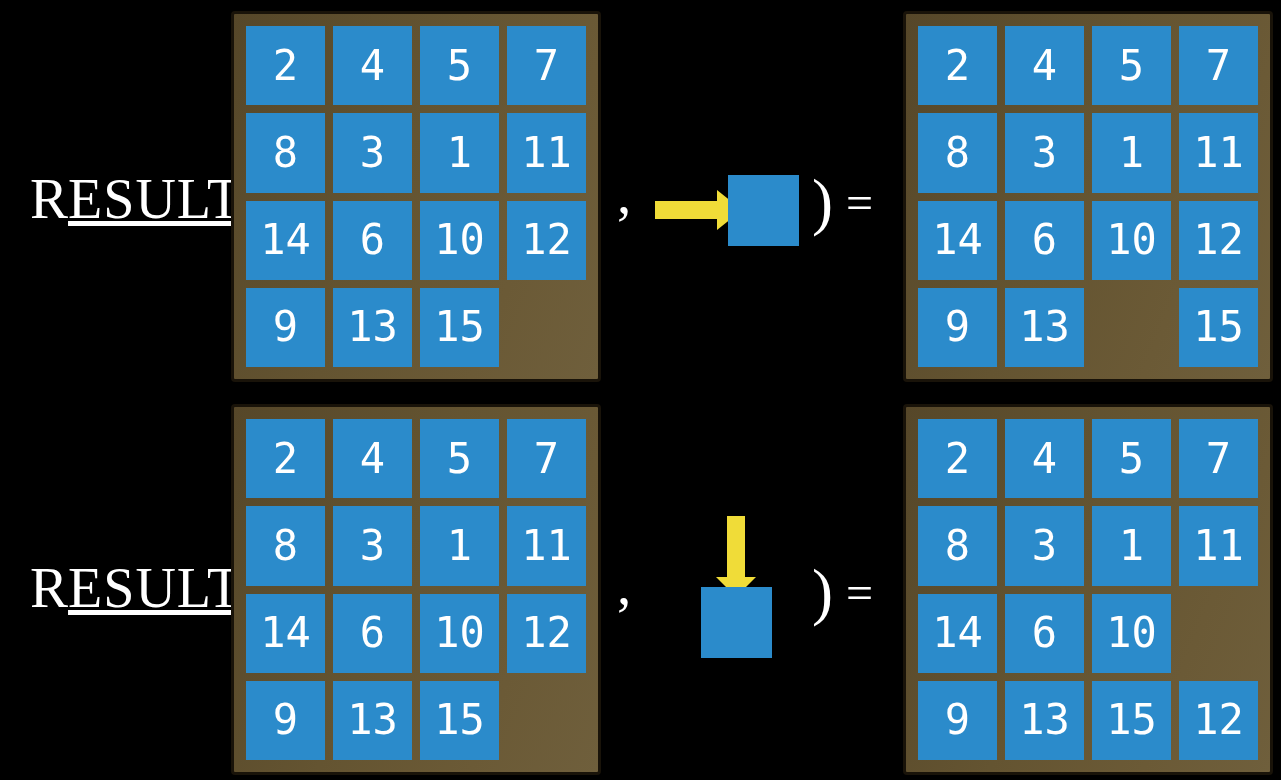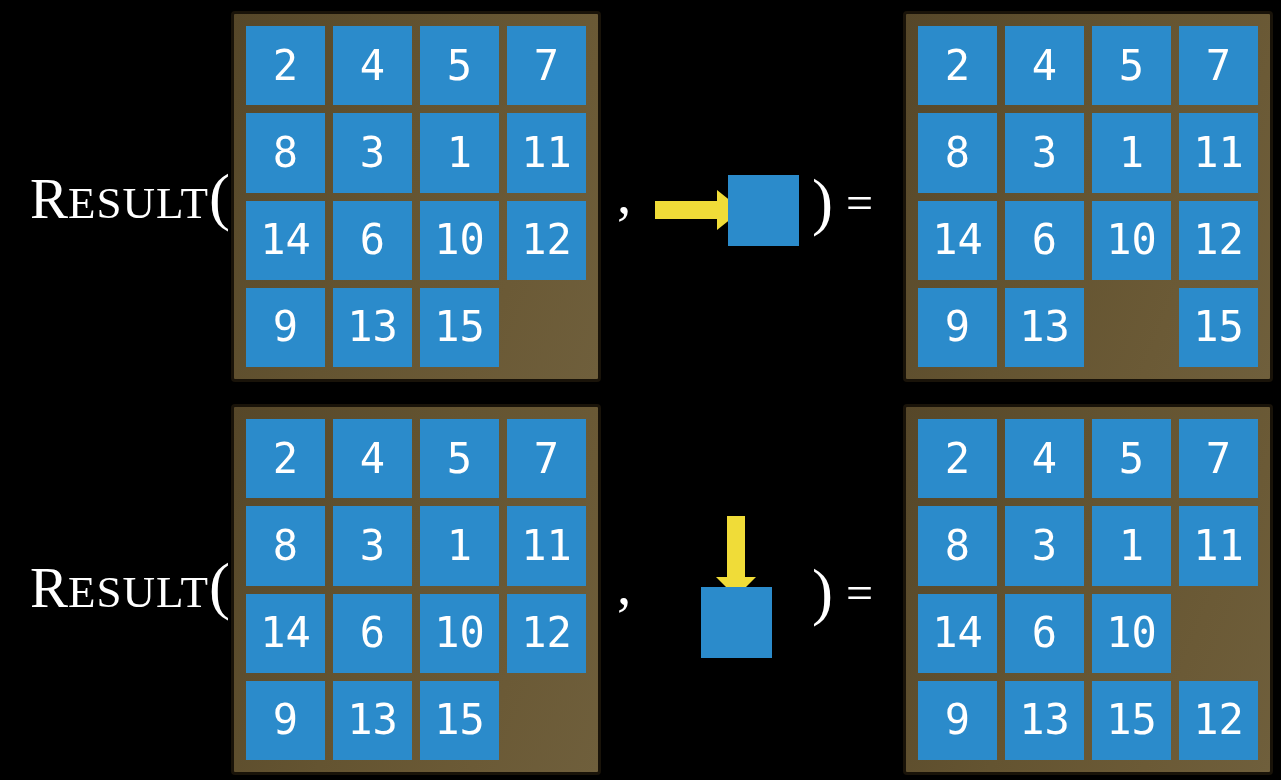--- a/index.html
+++ b/index.html
@@ -48,21 +48,21 @@
   }
 
   
   .func-label {
     position: absolute;
     color: #FFFFFF;
     line-height: 1;
     white-space: nowrap;
   }
   .fl-big   { font-size: 57px; }
-  .fl-small { font-size: 45px; letter-spacing: 1px; }
+  .fl-small { font-size: 56px; letter-spacing: 1px; text-decoration: underline; }
   .fl-paren { font-size: 63px; font-weight: 300; }
 
   
   .comma {
     position: absolute;
     color: #FFFFFF;
     font-size: 57px;
     line-height: 1;
   }
   .close-group {

